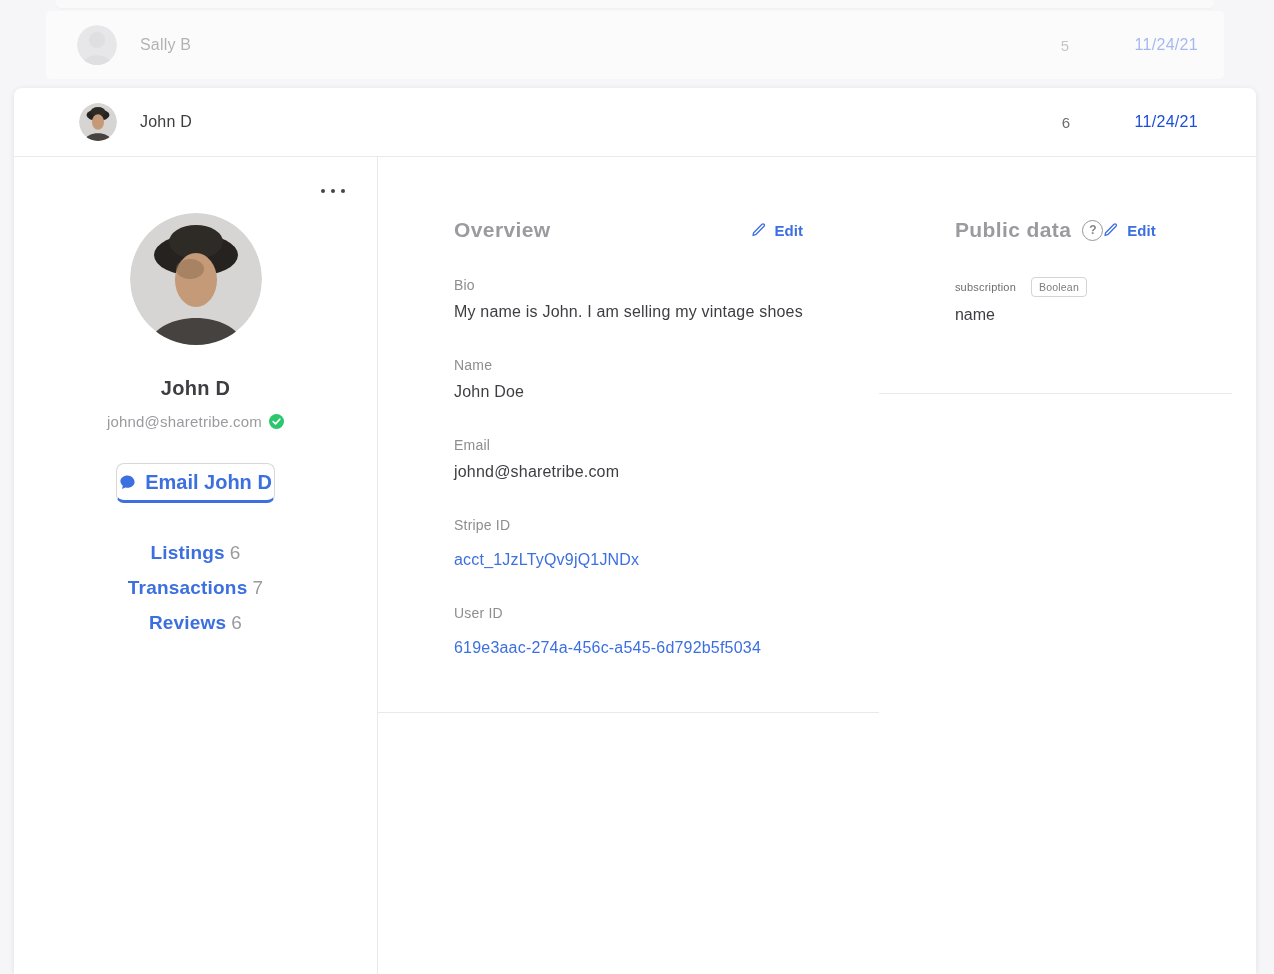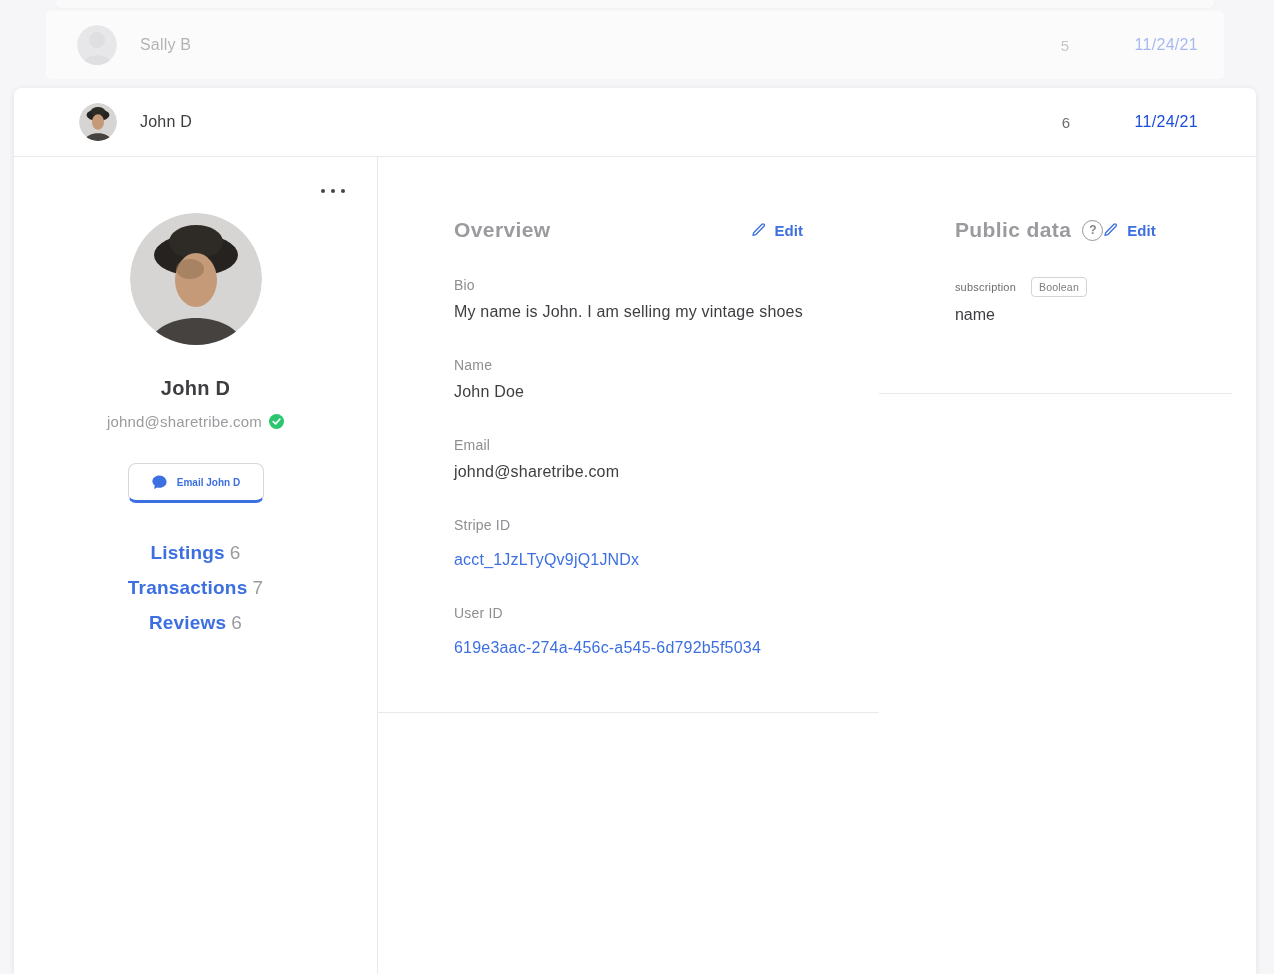--- a/index.html
+++ b/index.html
@@ -36,22 +36,22 @@
   
   .sidebar{width:364px;flex:none;border-right:1px solid var(--divider);position:relative;}
   .kebab{position:absolute;top:28px;right:28px;display:flex;gap:6px;padding:4px;cursor:pointer;}
   .kebab i{width:4px;height:4px;border-radius:50%;background:#454549;}
   .profile-avatar{width:132px;height:132px;margin:56px auto 0;border-radius:50%;overflow:hidden;}
   .profile-name{margin-top:32px;text-align:center;font-size:20px;font-weight:bold;
     color:var(--text-dark);letter-spacing:.3px;}
   .profile-email{margin-top:13px;display:flex;align-items:center;justify-content:center;gap:7px;
     font-size:15px;color:var(--text-gray);letter-spacing:.2px;}
   .email-btn{margin:33px auto 0;display:flex;align-items:center;justify-content:center;gap:9px;
-    width:136px;height:40px;background:#fff;border:1px solid #d8d8da;border-bottom:3px solid var(--accent);
-    border-radius:8px;color:var(--accent);font-size:10px;font-weight:bold;cursor:pointer;
+    width:159px;height:40px;background:#fff;border:1px solid #d8d8da;border-bottom:3px solid var(--accent);
+    border-radius:8px;color:var(--accent);font-size:20px;font-weight:bold;cursor:pointer;
     font-family:"Liberation Sans",sans-serif;}
   .profile-nav{margin-top:40px;text-align:center;}
   .nav-item{display:block;margin-bottom:15px;font-size:19px;font-weight:bold;
     color:var(--accent);text-decoration:none;line-height:20px;letter-spacing:.2px;}
   .nav-count{color:var(--text-gray);font-weight:normal;margin-left:5px;}
 
   
   .content{flex:1;display:flex;flex-direction:row;}
   .section{padding:60px 76px 0;border-bottom:1px solid var(--divider);}
   .section-overview{height:556px;}

